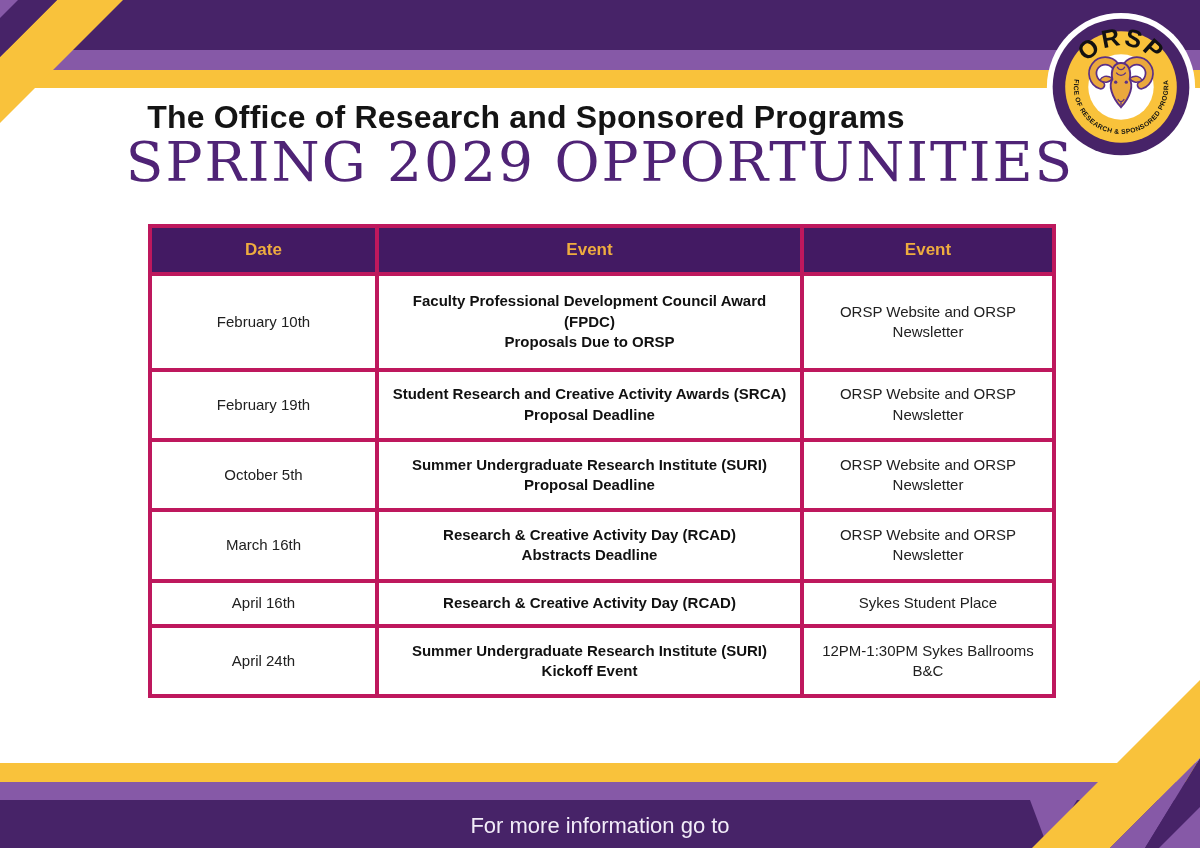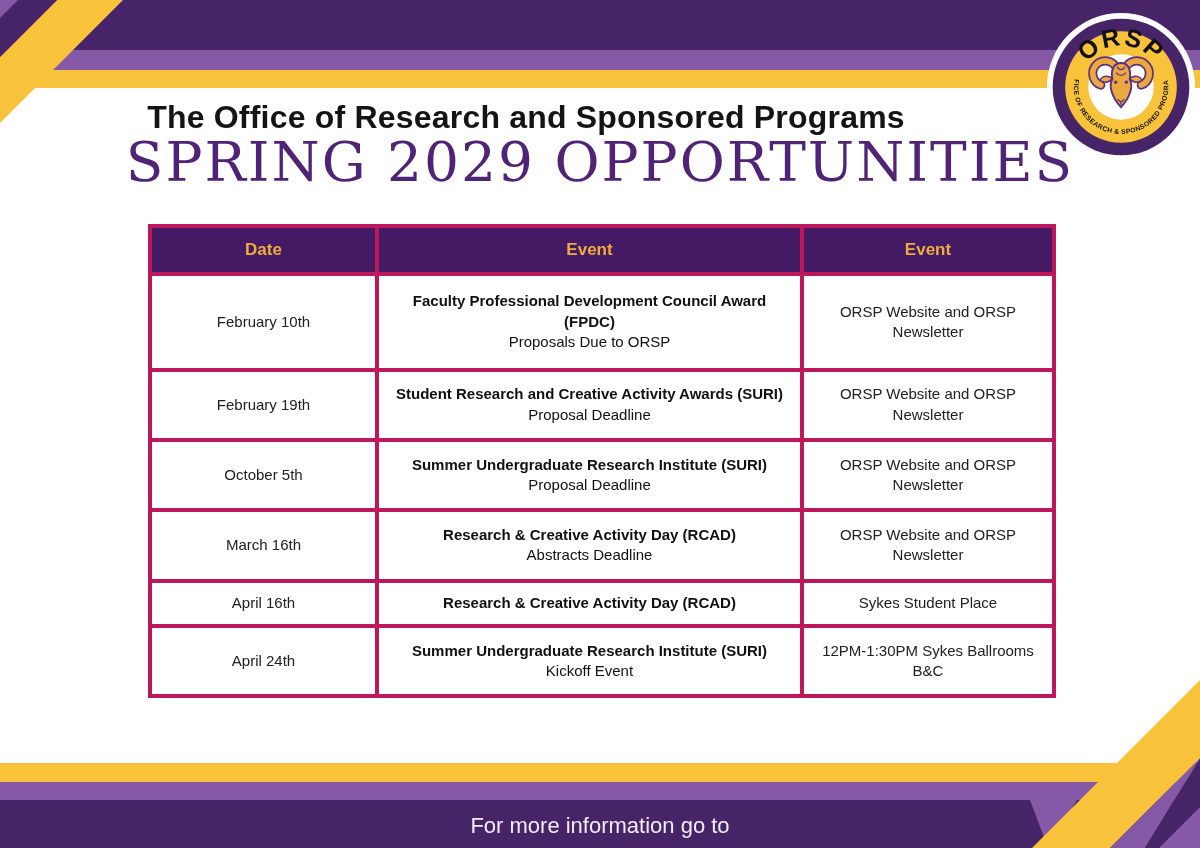--- a/index.html
+++ b/index.html
@@ -42,21 +42,21 @@
   table.sched th{
     background:#431a63;color:#eeac3f;font-size:17px;font-weight:bold;
     height:36px;padding:4px;
   }
   col.c-date{width:227px;}
   col.c-event{width:425px;}
   col.c-place{width:252px;}
   td.cell-date, td.cell-place{font-size:15px;color:#212121;line-height:1.35;}
   td.cell-event{font-size:15px;color:#111111;line-height:1.35;}
   .event-name{font-weight:bold;display:block;}
-  .event-detail{display:block;font-weight:normal;}
+  .event-detail{display:block;font-weight:bold;}
   
   .footer-bar{
     position:absolute;left:0;top:800px;width:1200px;height:52px;
     display:flex;align-items:center;justify-content:center;
     color:#f2ecf8;font-size:22px;
   }
   .footer-bar .lnk{color:#f2ecf8;text-decoration:underline;white-space:pre;cursor:pointer;}
   .footer-bar .txt{white-space:pre;}
   
   .logo{position:absolute;left:1044px;top:10px;width:154px;height:154px;}
@@ -106,21 +106,21 @@
     <td class="cell-date">February 10th</td>
     <td class="cell-event">
       <span class="event-name">Faculty Professional Development Council Award (FPDC)</span>
       <span class="event-detail">Proposals Due to ORSP</span>
     </td>
     <td class="cell-place">ORSP Website and ORSP Newsletter</td>
   </tr>
         <tr>
     <td class="cell-date">February 19th</td>
     <td class="cell-event">
-      <span class="event-name">Student Research and Creative Activity Awards (SURI)</span>
+      <span class="event-name">Student Research and Creative Activity Awards (SRCA)</span>
       <span class="event-detail">Proposal Deadline</span>
     </td>
     <td class="cell-place">ORSP Website and ORSP Newsletter</td>
   </tr>
         <tr>
     <td class="cell-date">October 5th</td>
     <td class="cell-event">
       <span class="event-name">Summer Undergraduate Research Institute (SURI)</span>
       <span class="event-detail">Proposal Deadline</span>
     </td>

